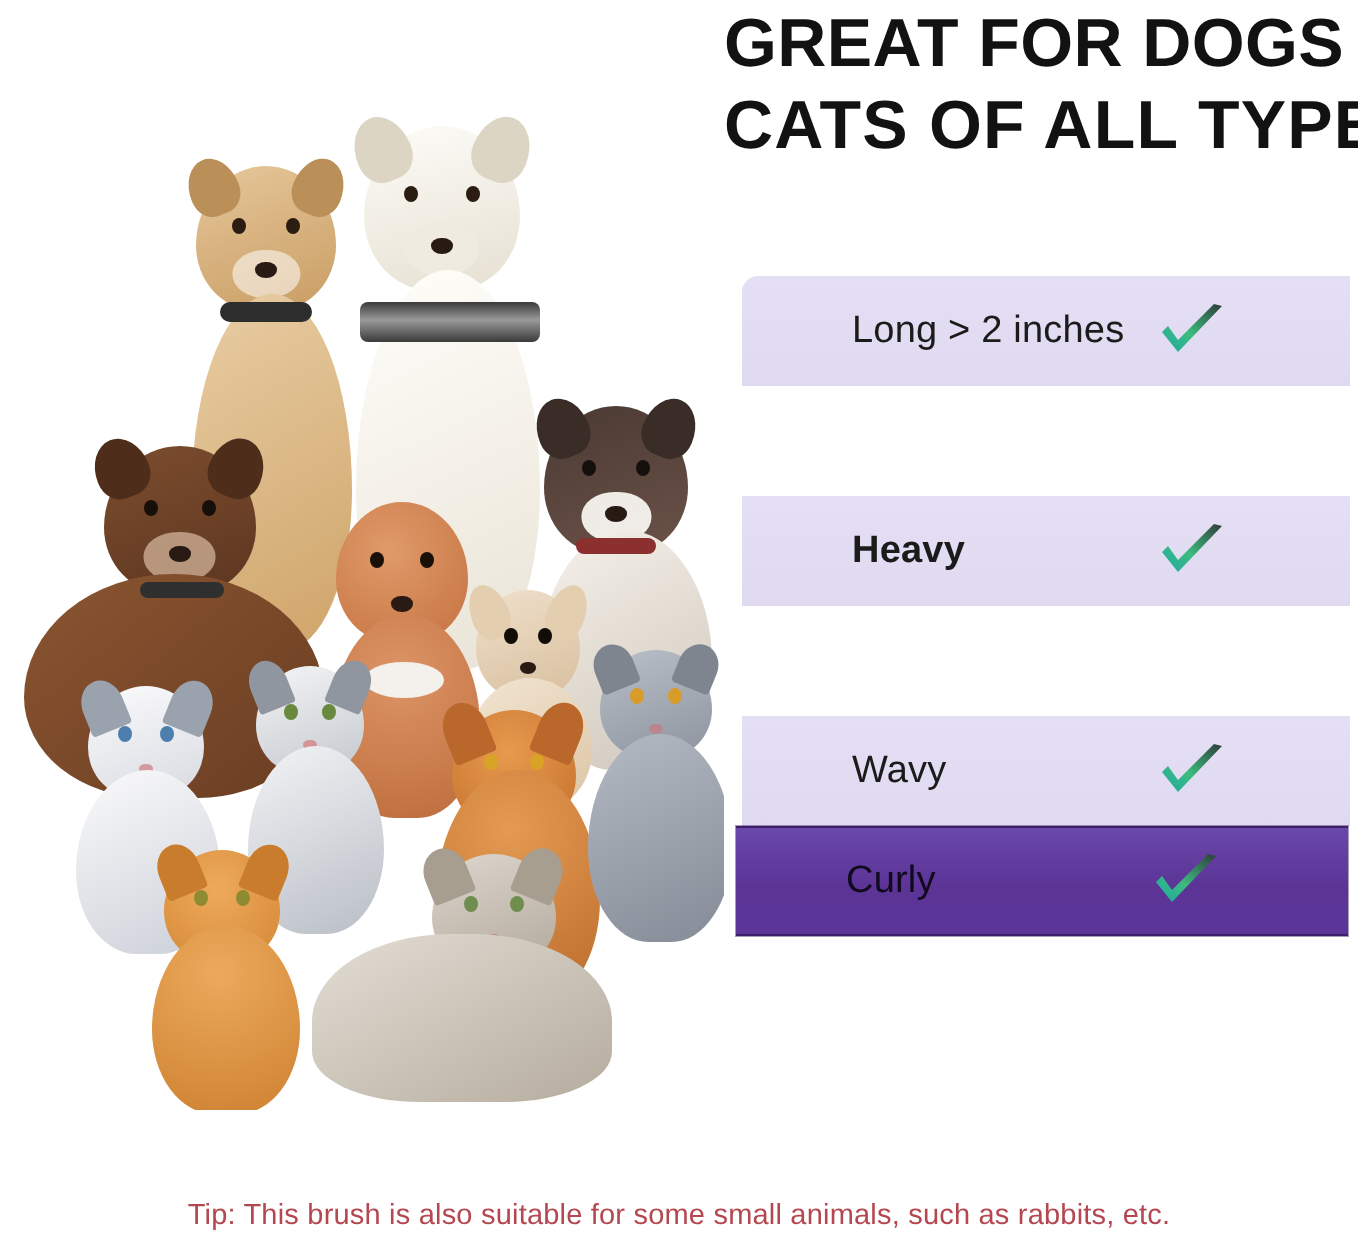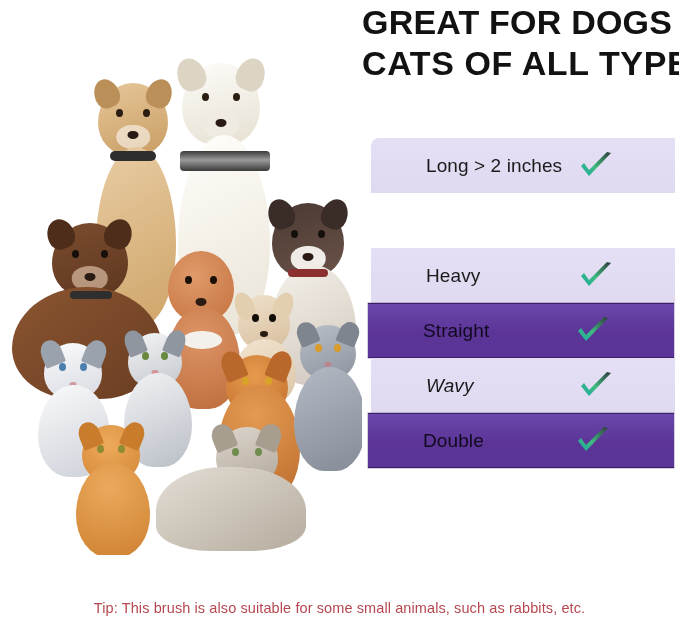--- a/index.html
+++ b/index.html
@@ -318,70 +318,55 @@
               <stop offset="42%" stop-color="#3dbc7e"></stop>
               <stop offset="100%" stop-color="#2f3b3a"></stop>
           </linearGradient>
         </defs>
         <path d="M2 15 L10 25 L32 2 L28 1 L10 19 L5 12 Z" fill="url(#g0)"></path>
       </svg>
     </span>
   </div>
 
 
-  <div class="feature-row light" style="top:110px;">
+  <div class="feature-row light" style="top:110px;font-weight:bold;">
     <span class="feature-label">Heavy</span>
     <span class="check-wrap">
       <svg viewBox="0 0 34 30" xmlns="http://www.w3.org/2000/svg">
         <defs>
           <linearGradient id="g2" x1="0" y1="1" x2="1" y2="0">
             <stop offset="0%" stop-color="#1aa9a6"></stop>
               <stop offset="42%" stop-color="#3dbc7e"></stop>
               <stop offset="100%" stop-color="#2f3b3a"></stop>
           </linearGradient>
         </defs>
         <path d="M2 15 L10 25 L32 2 L28 1 L10 19 L5 12 Z" fill="url(#g2)"></path>
       </svg>
     </span>
   </div>
 
-  <div class="feature-row dark" style="top:165px;">
-    <span class="feature-label">Straight</span>
-    <span class="check-wrap">
-      <svg viewBox="0 0 34 30" xmlns="http://www.w3.org/2000/svg">
-        <defs>
-          <linearGradient id="g3" x1="0" y1="1" x2="1" y2="0">
-            <stop offset="0%" stop-color="#1aa9a6"></stop>
-              <stop offset="42%" stop-color="#3dbc7e"></stop>
-              <stop offset="100%" stop-color="#2f3b3a"></stop>
-          </linearGradient>
-        </defs>
-        <path d="M2 15 L10 25 L32 2 L28 1 L10 19 L5 12 Z" fill="url(#g3)"></path>
-      </svg>
-    </span>
-  </div>
-
-  <div class="feature-row light" style="top:220px;font-style:italic;">
+
+  <div class="feature-row light" style="top:220px;">
     <span class="feature-label">Wavy</span>
     <span class="check-wrap">
       <svg viewBox="0 0 34 30" xmlns="http://www.w3.org/2000/svg">
         <defs>
           <linearGradient id="g4" x1="0" y1="1" x2="1" y2="0">
             <stop offset="0%" stop-color="#1aa9a6"></stop>
               <stop offset="42%" stop-color="#3dbc7e"></stop>
               <stop offset="100%" stop-color="#2f3b3a"></stop>
           </linearGradient>
         </defs>
         <path d="M2 15 L10 25 L32 2 L28 1 L10 19 L5 12 Z" fill="url(#g4)"></path>
       </svg>
     </span>
   </div>
 
   <div class="feature-row dark" style="top:275px;">
-    <span class="feature-label">Double</span>
+    <span class="feature-label">Curly</span>
     <span class="check-wrap">
       <svg viewBox="0 0 34 30" xmlns="http://www.w3.org/2000/svg">
         <defs>
           <linearGradient id="g5" x1="0" y1="1" x2="1" y2="0">
             <stop offset="0%" stop-color="#1aa9a6"></stop>
               <stop offset="42%" stop-color="#3dbc7e"></stop>
               <stop offset="100%" stop-color="#2f3b3a"></stop>
           </linearGradient>
         </defs>
         <path d="M2 15 L10 25 L32 2 L28 1 L10 19 L5 12 Z" fill="url(#g5)"></path>

